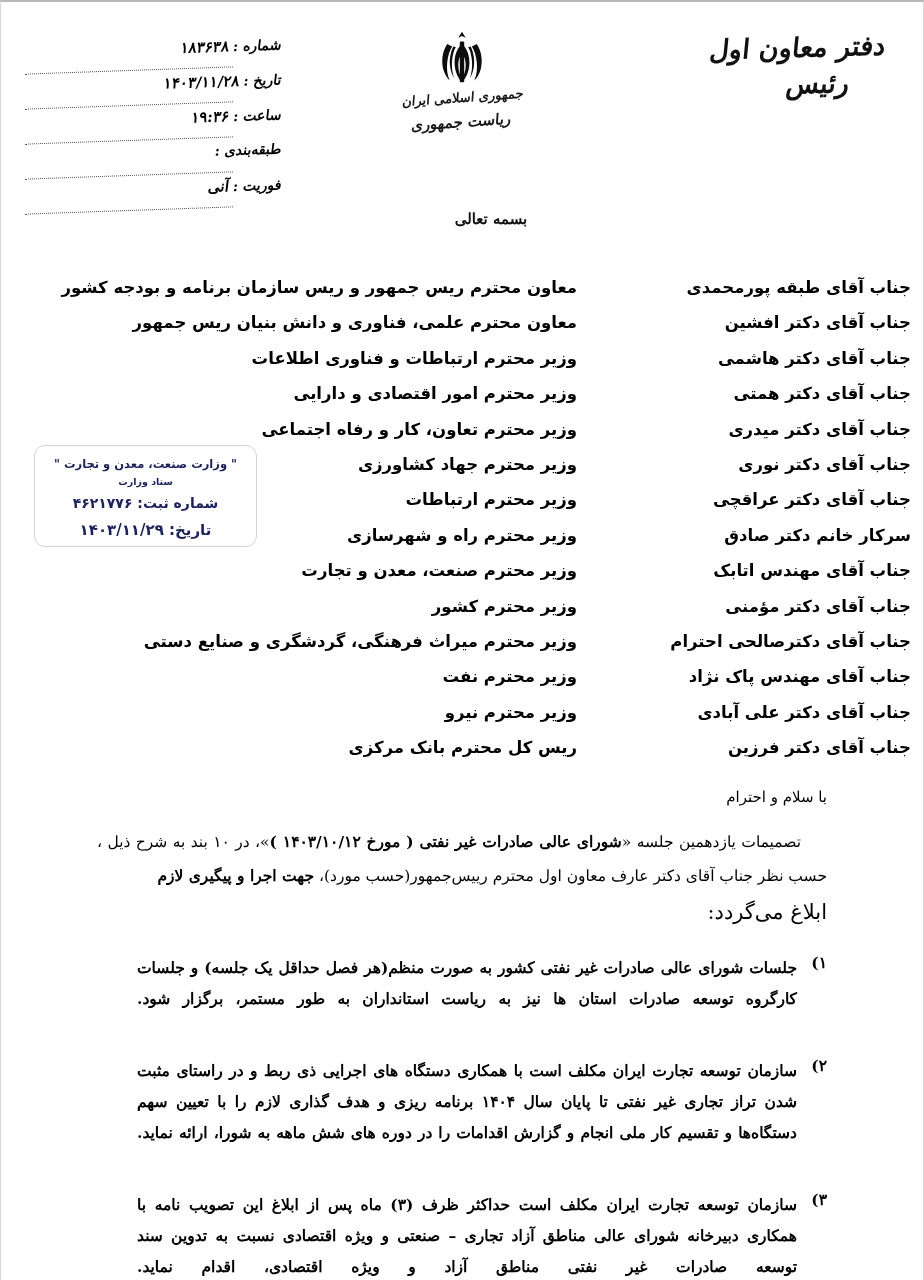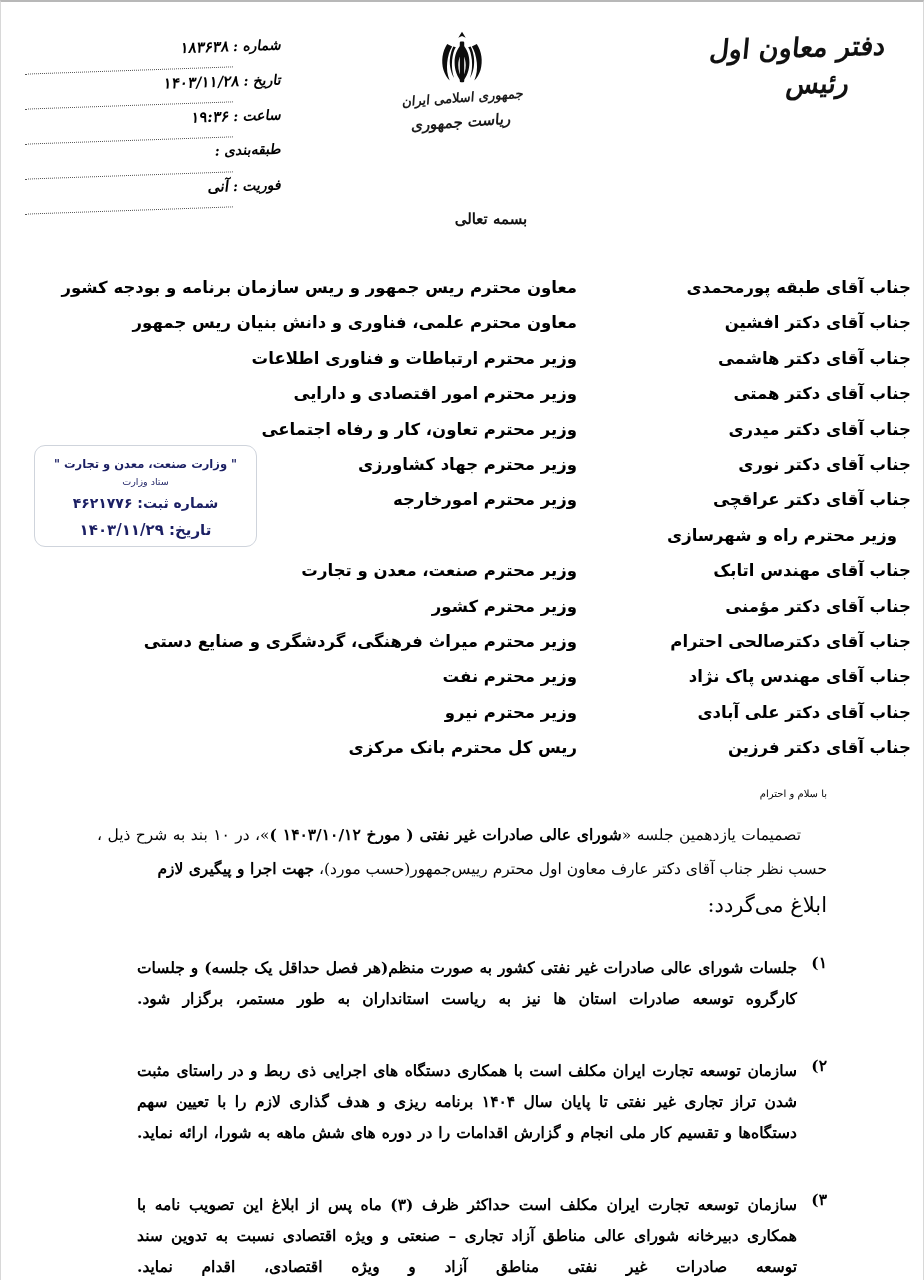--- a/index.html
+++ b/index.html
@@ -171,36 +171,36 @@
     border-radius: 11px;
     background: #ffffff;
     color: #1b1f63;
     direction: rtl;
     text-align: center;
     padding-top: 9px;
     font-family: "DejaVu Sans", "Liberation Sans", sans-serif;
     z-index: 5;
   }
   .stamp .s1 { font-size: 11.5px; font-weight: 700; line-height: 1.6; }
-  .stamp .s2 { font-size: 9.5px; font-weight: 400; line-height: 1.9; }
+  .stamp .s2 { font-size: 9.5px; font-weight: 700; line-height: 1.9; }
   .stamp .s3 { font-size: 14px; font-weight: 700; line-height: 1.85; }
   .stamp .s4 { font-size: 15px; font-weight: 700; line-height: 1.85; }
 
   
   .body-block {
     position: absolute;
     top: 786px;
     right: 96px;
     left: 96px;
     direction: rtl;
     text-align: justify;
   }
   .greeting {
     font-family: "DejaVu Serif", "Liberation Serif", serif;
-    font-size: 10px;
+    font-size: 15px;
     font-weight: 500;
     margin-bottom: 19px;
     text-align: right;
     letter-spacing: 0.4px;
   }
   .para {
     font-family: "DejaVu Serif", "Liberation Serif", serif;
     font-size: 15.5px;
     line-height: 2.15;
     text-align: justify;
@@ -344,23 +344,24 @@
     <div class="rcp-row">
       <div class="rcp-name">جناب آقای دکتر میدری</div>
       <div class="rcp-title">وزیر محترم تعاون، کار و رفاه اجتماعی</div>
     </div>
     <div class="rcp-row">
       <div class="rcp-name">جناب آقای دکتر نوری</div>
       <div class="rcp-title">وزیر محترم جهاد کشاورزی</div>
     </div>
     <div class="rcp-row">
       <div class="rcp-name">جناب آقای دکتر عراقچی</div>
-      <div class="rcp-title">وزیر محترم امورخارجه</div>
-    </div>
-    <div class="rcp-row">
+      <div class="rcp-title">وزیر محترم ارتباطات</div>
+    </div>
+    <div class="rcp-row">
+      <div class="rcp-name">سرکار خانم دکتر صادق</div>
       <div class="rcp-title">وزیر محترم راه و شهرسازی</div>
     </div>
     <div class="rcp-row">
       <div class="rcp-name">جناب آقای مهندس اتابک</div>
       <div class="rcp-title">وزیر محترم صنعت، معدن و تجارت</div>
     </div>
     <div class="rcp-row">
       <div class="rcp-name">جناب آقای دکتر مؤمنی</div>
       <div class="rcp-title">وزیر محترم کشور</div>
     </div>

